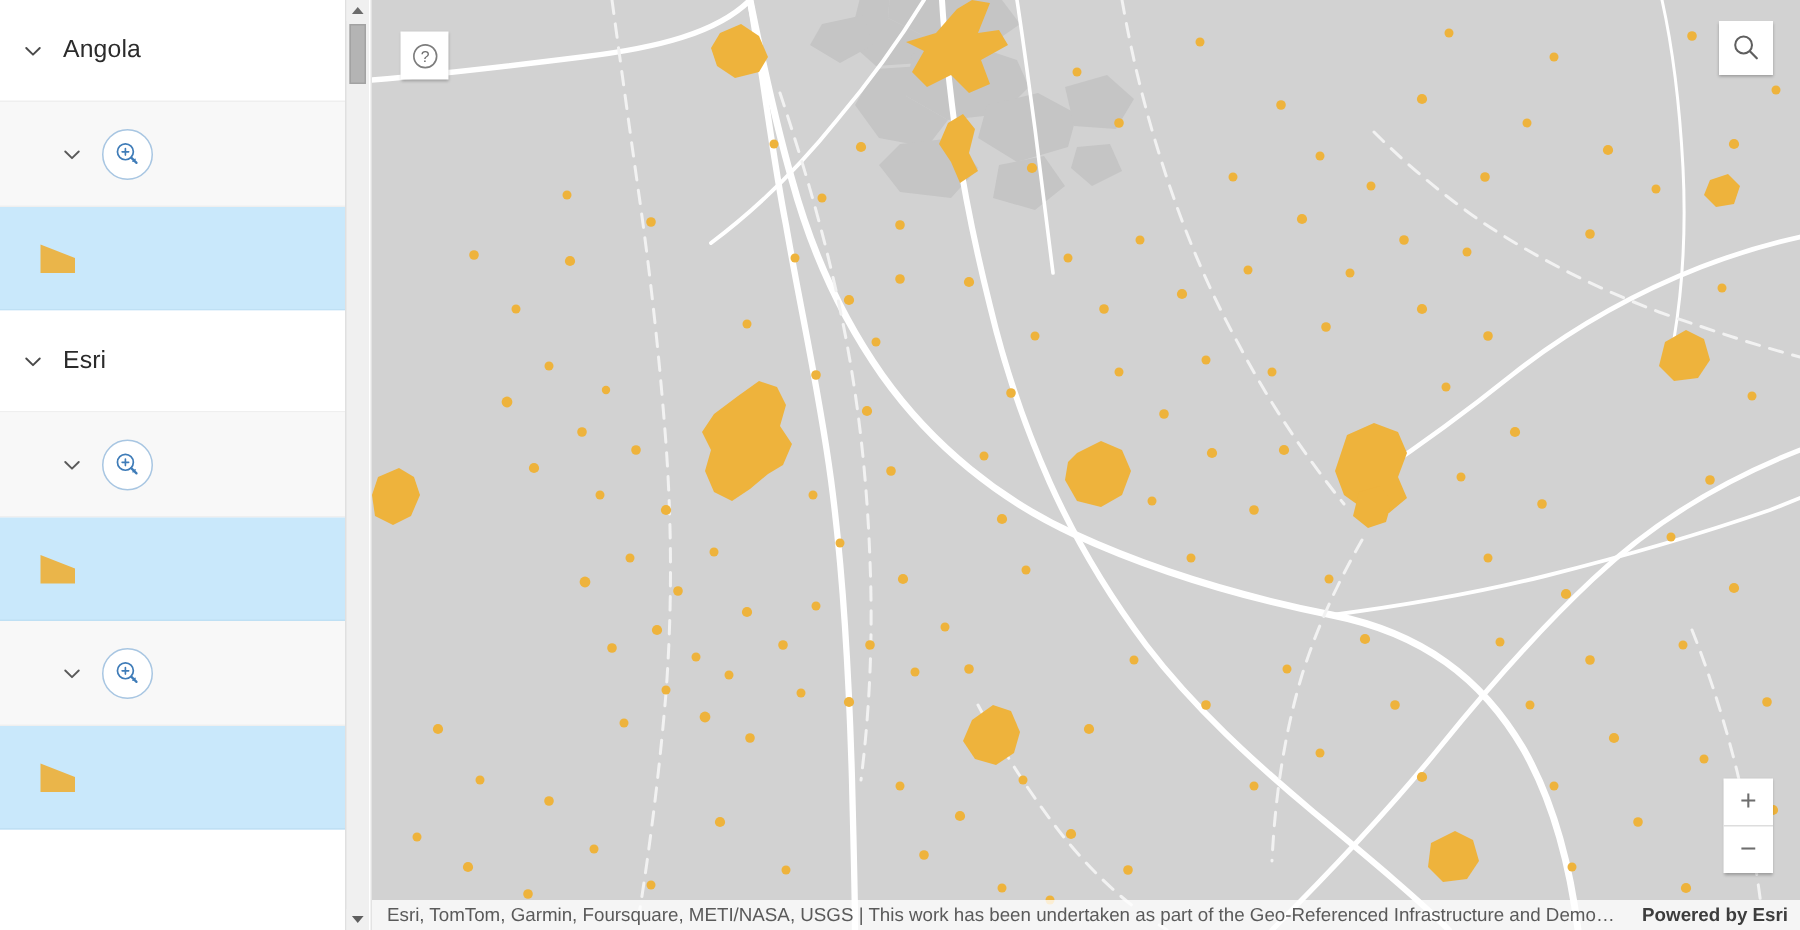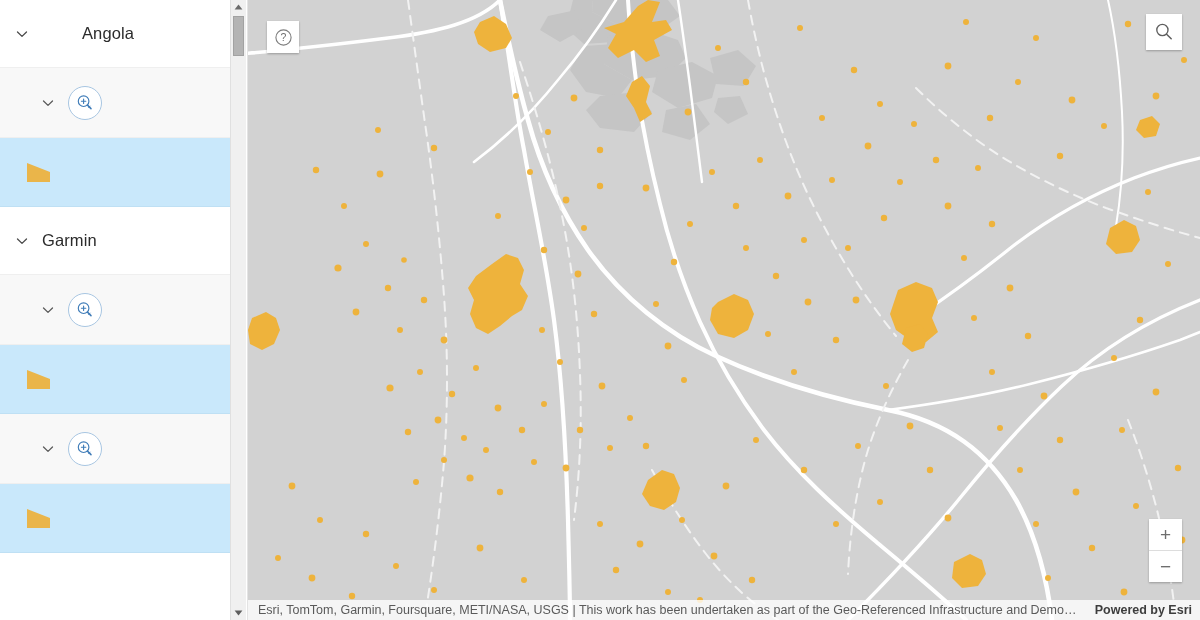--- a/index.html
+++ b/index.html
@@ -37,21 +37,21 @@
   .group { width: 232px; }
   .row-title {
     height: 68px;
     background: #ffffff;
     border-bottom: 1px solid #efefef;
     display: flex;
     align-items: center;
     padding-left: 14px;
     box-sizing: border-box;
   }
-  .group:first-child .row-title { border-top: none; gap: 40px; }
+  .group:first-child .row-title { border-top: none; }
   .row-sub {
     height: 70px;
     background: #f8f8f8;
     border-bottom: 1px solid #efefef;
     display: flex;
     align-items: center;
     padding-left: 40px;
     box-sizing: border-box;
   }
   .row-legend {
@@ -235,21 +235,21 @@
         </div>
       </div>
 
       <div class="group">
         <div class="row-title">
           <span class="chev">
             <svg width="16" height="16" viewBox="0 0 16 16">
                 <path d="M3.5 6 L8 10.4 L12.5 6" fill="none" stroke="#4a4a4a" stroke-width="1.3" stroke-linecap="round" stroke-linejoin="round"></path>
               </svg>
           </span>
-          <span class="title-text">Garmin</span>
+          <span class="title-text">Esri</span>
         </div>
         <div class="row-sub">
           <span class="chev">
             <svg width="16" height="16" viewBox="0 0 16 16">
                 <path d="M3.5 6 L8 10.4 L12.5 6" fill="none" stroke="#5a5a5a" stroke-width="1.3" stroke-linecap="round" stroke-linejoin="round"></path>
               </svg>
           </span>
           <span class="zoom-btn">
             <svg width="20" height="20" viewBox="0 0 20 20">
               <circle cx="8.6" cy="8.2" r="5.3" fill="none" stroke="#3f7cb8" stroke-width="1.15"></circle>

